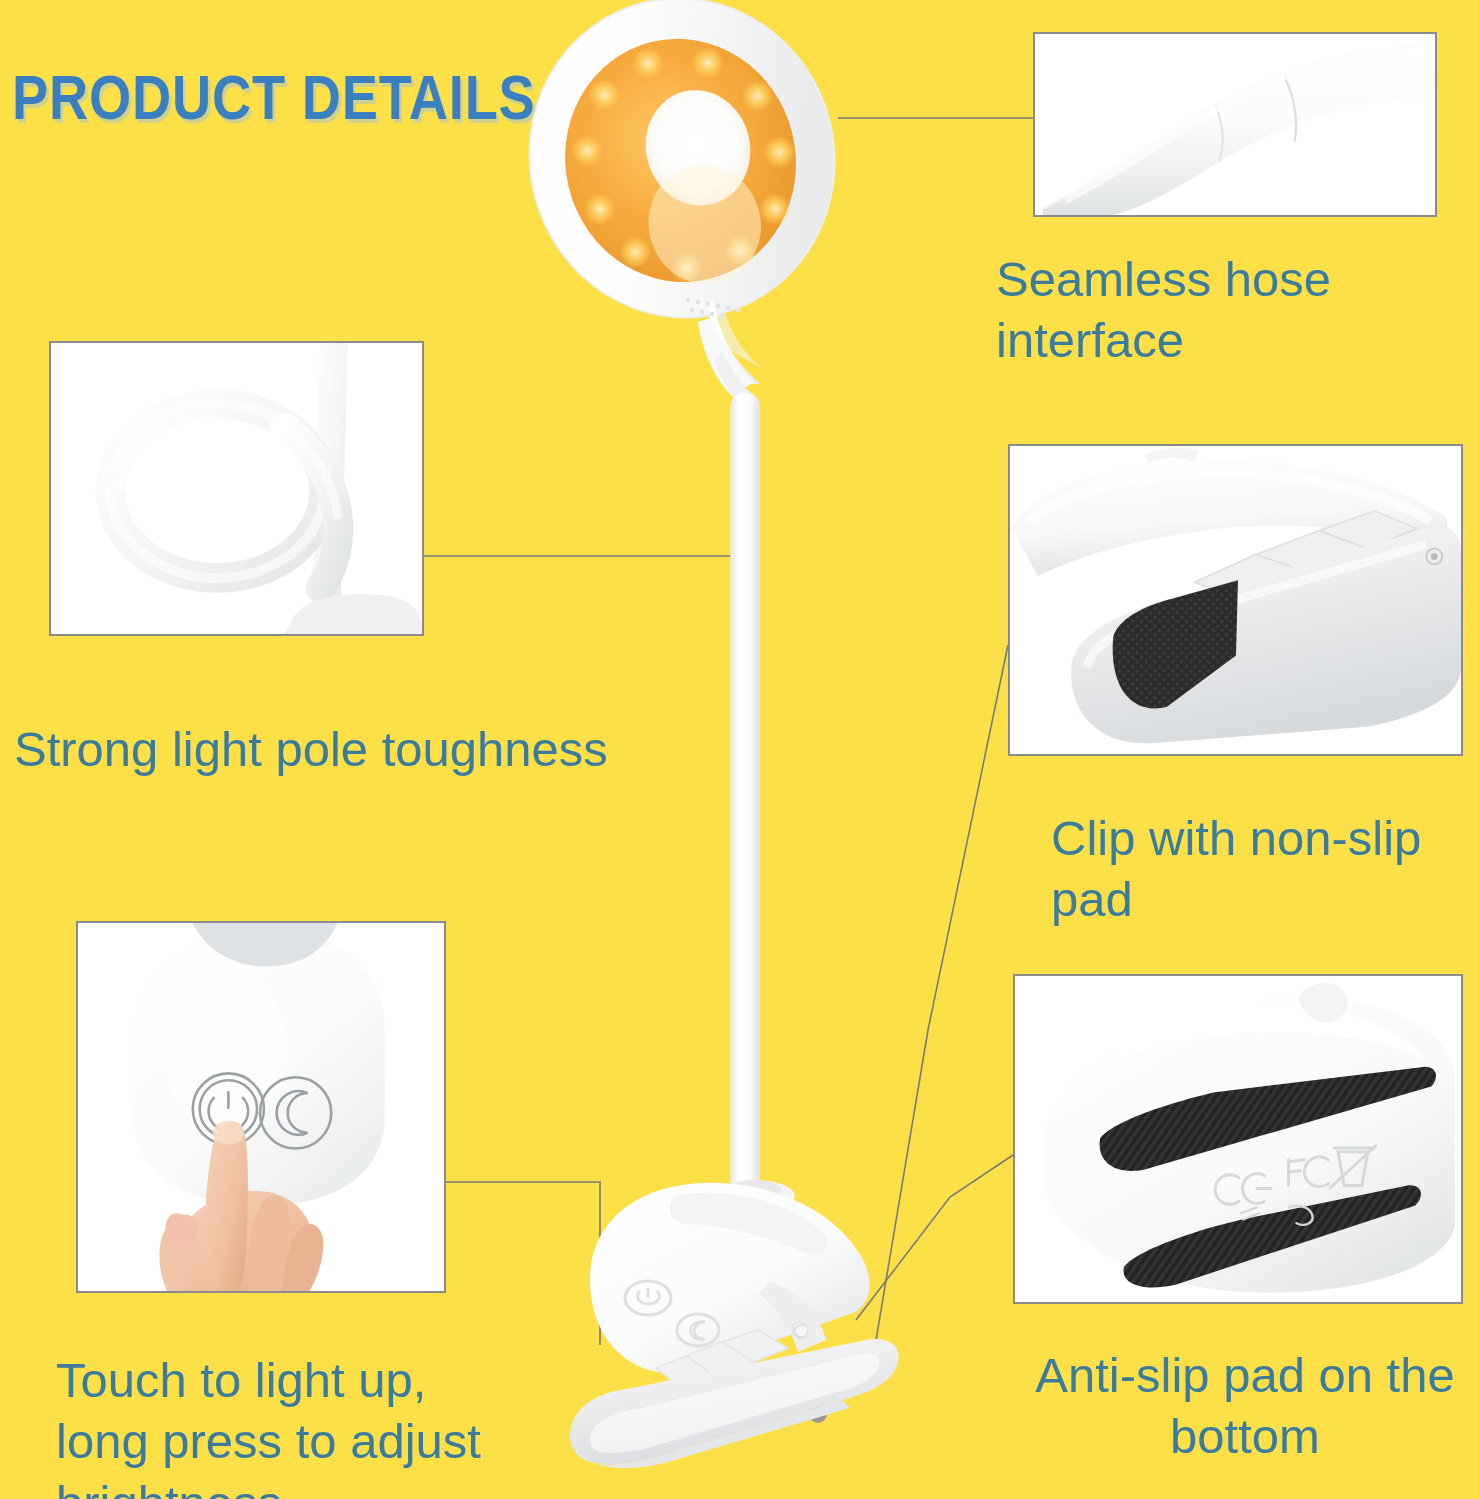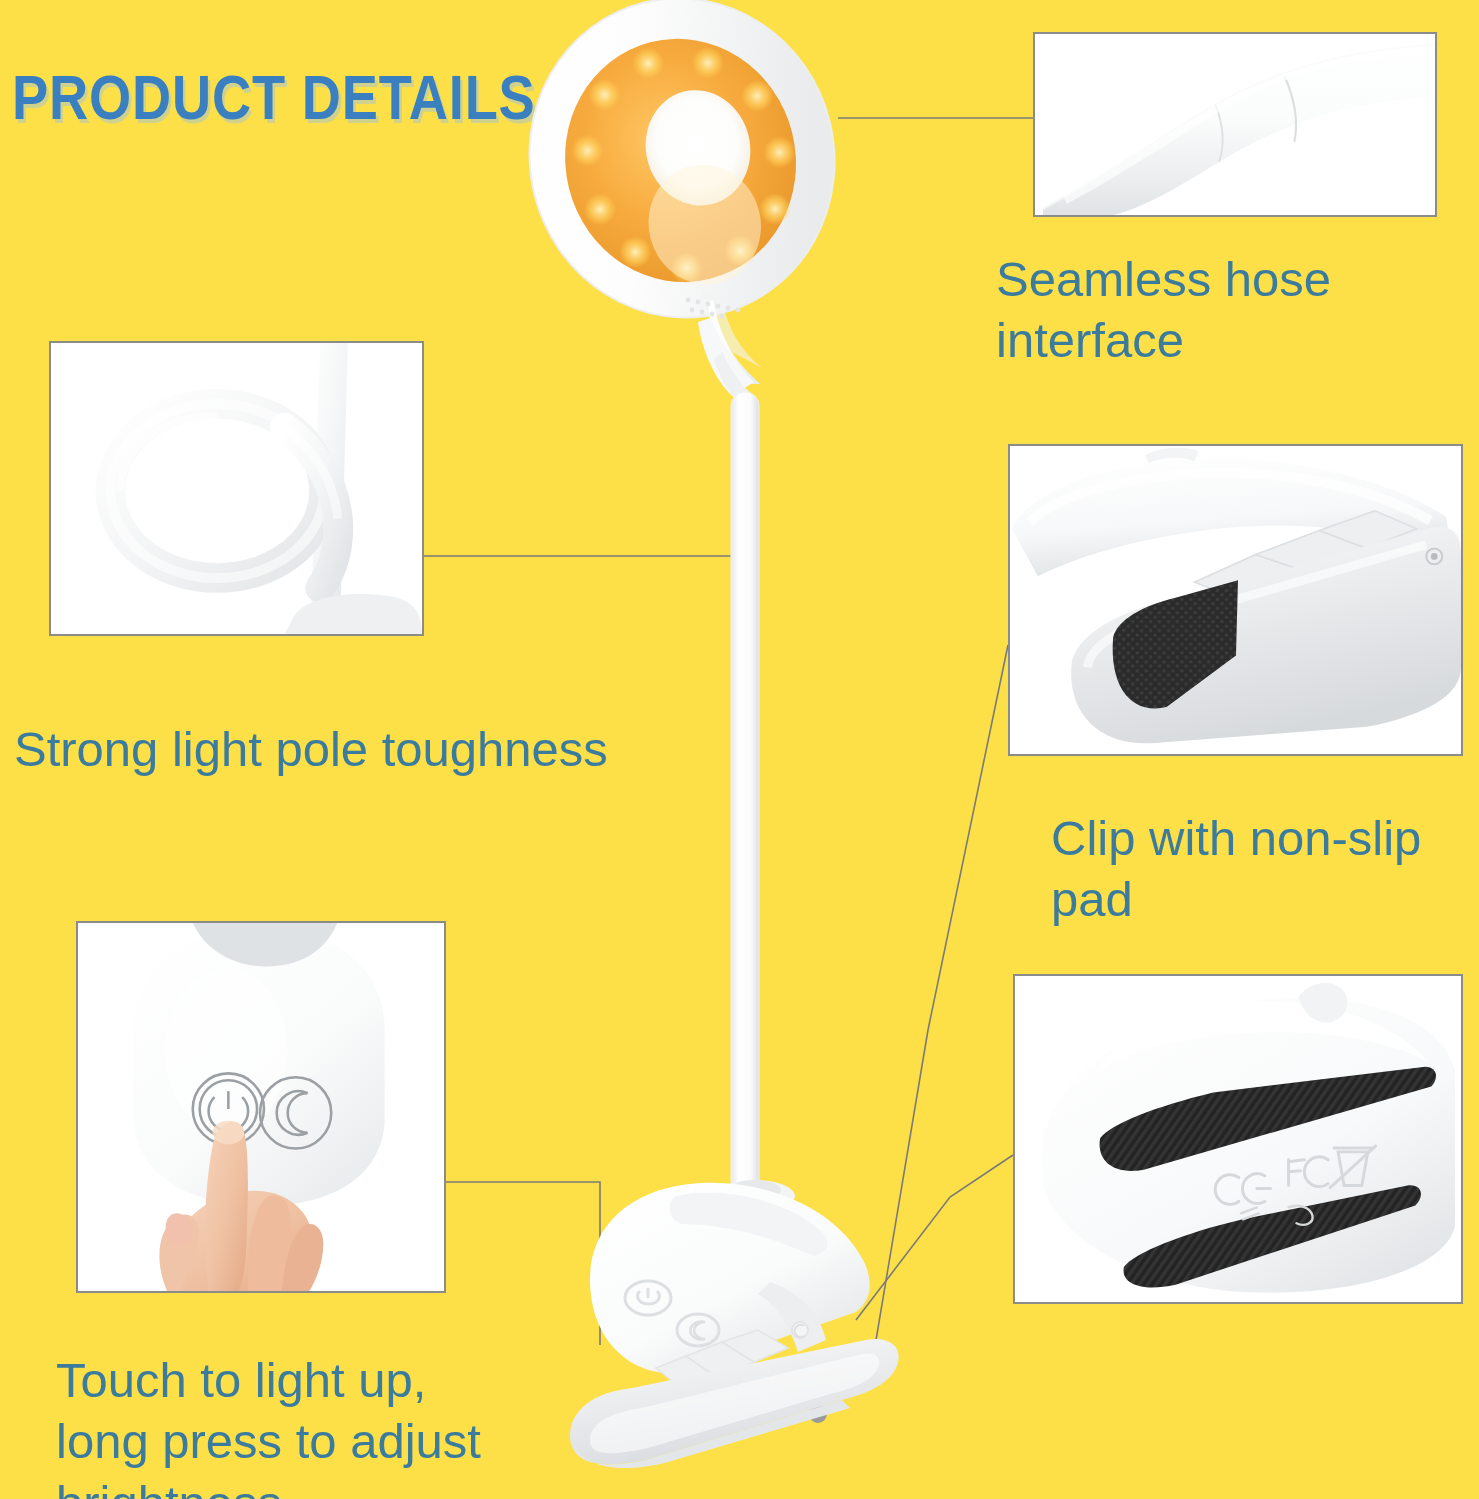--- a/index.html
+++ b/index.html
@@ -467,14 +467,16 @@
           <path d="M 326 178 L 356 178 L 350 212 L 332 212 Z"></path>
           <path d="M 322 174 L 360 174"></path>
           <path d="M 318 214 L 364 172"></path>
         </g>
 
         <path d="M 228 240 L 244 234 M 230 246 L 246 240" stroke-width="2.4"></path>
         <path d="M 276 234 C 286 230, 298 234, 300 242 C 302 250, 292 254, 284 250" stroke-width="2.4"></path>
       </g>
     </svg>
   </div>
+  <div class="caption" id="cap-antislip">Anti-slip pad on the
+bottom</div>
 
 </div>
 
 </body></html>

